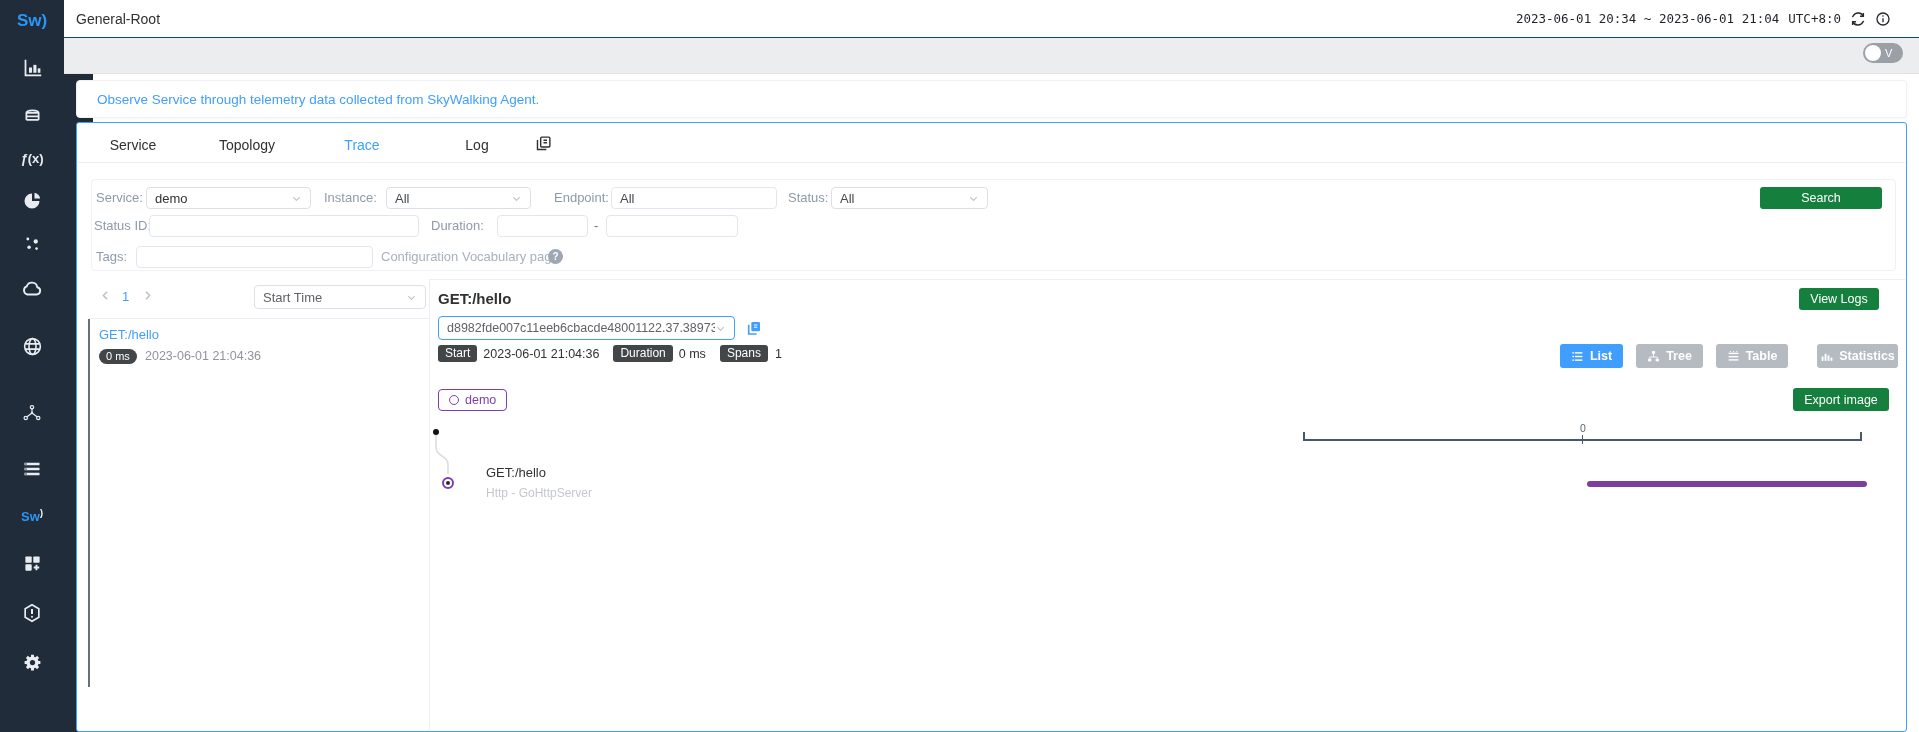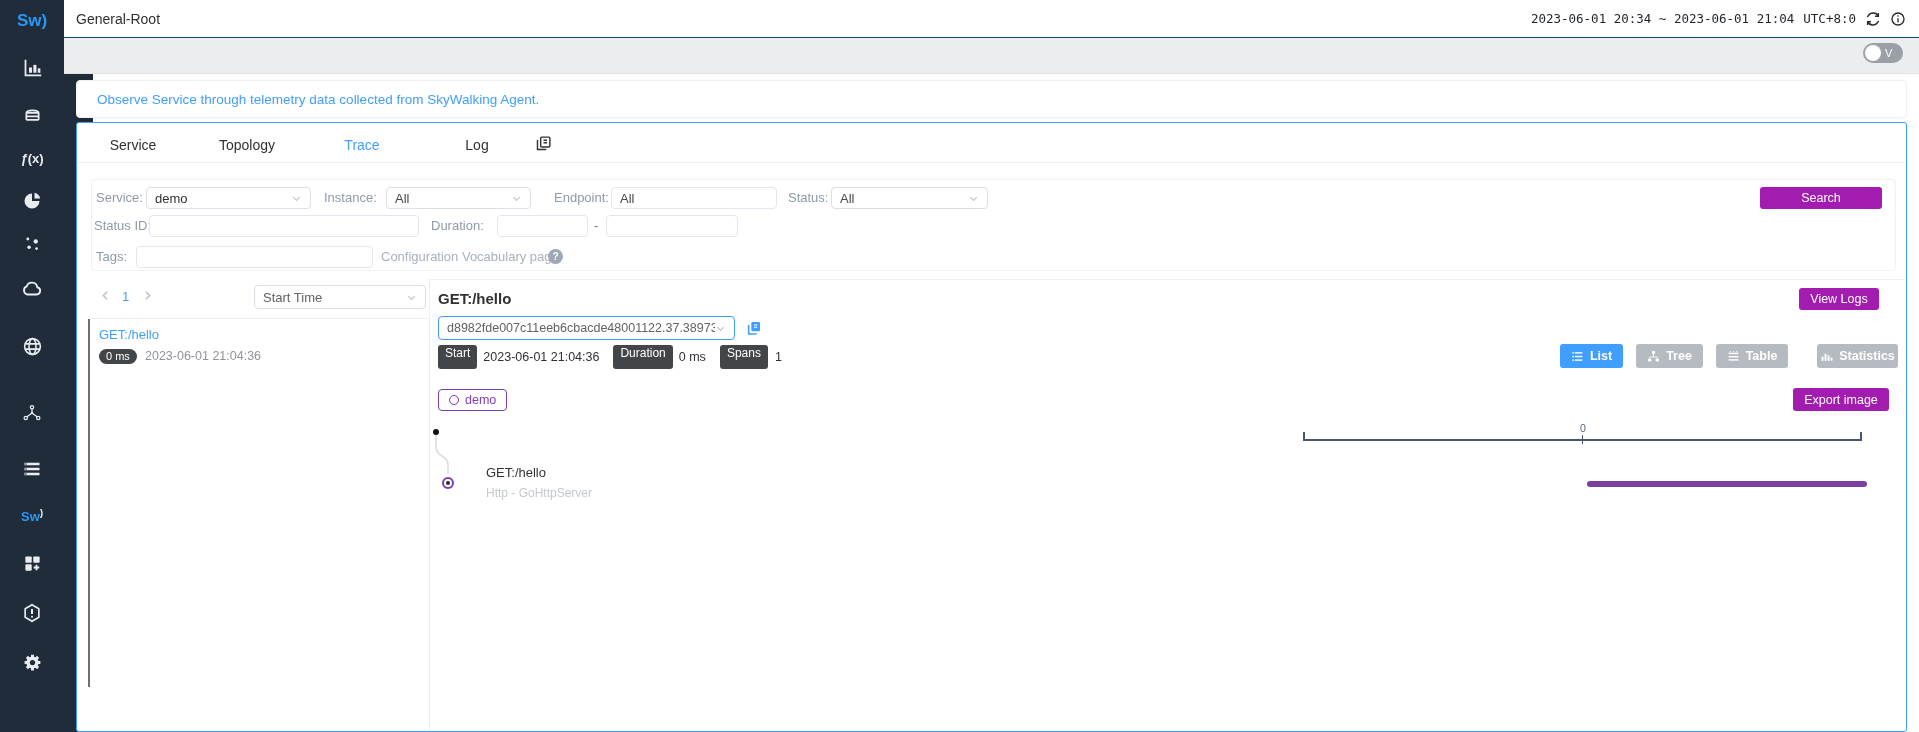--- a/index.html
+++ b/index.html
@@ -9,21 +9,21 @@
   svg{display:block;}
   
   .sidebar{left:0;top:0;width:64px;height:732px;background:#212c3b;padding-left:29px;}
   .side-icon{left:0;width:64px;height:24px;display:flex;align-items:center;justify-content:center;cursor:pointer;}
   .logo{color:#2a97f5;font-weight:bold;font-size:17px;letter-spacing:0;}
   .logo .arc{color:#fff;font-size:12px;vertical-align:super;}
   
   .topbar{left:64px;top:0;width:1855px;height:37px;background:#fff;border-bottom:1px solid #0c4a6e;
           display:flex;align-items:center;}
   .title{font-size:14px;color:#303133;margin-left:12px;font-weight:500;}
-  .top-right{margin-left:auto;display:flex;align-items:center;gap:9px;padding-right:13px;}
+  .top-right{margin-left:auto;display:flex;align-items:center;gap:9px;padding-right:28px;}
   .timetext{font-family:"DejaVu Sans Mono",monospace;font-size:12.5px;color:#1f2328;}
   .subbar{left:64px;top:38px;width:1855px;height:35px;background:#ecedef;border-bottom:1px solid #e1e2e4;}
   .toggle{left:1863px;top:43px;width:40px;height:20px;background:#9aa0a6;border-radius:10px;cursor:pointer;
           display:flex;align-items:center;}
   .toggle .knob{width:16px;height:16px;border-radius:50%;background:#fff;margin-left:2px;}
   .toggle .tlabel{color:#fff;font-size:11px;margin-left:4px;}
   
   .banner{left:76px;top:80px;width:1829px;height:36px;background:#fff;border:1px solid #f0f1f3;border-radius:4px;
           box-shadow:0 1px 3px rgba(0,0,0,.04);display:flex;align-items:center;}
   .banner span{color:#409eff;font-size:13.5px;margin-left:20px;}
@@ -33,23 +33,23 @@
   .tab.active{color:#409eff;}
   .hline{background:#ebeef5;height:1px;}
   .vline{background:#ebeef5;width:1px;}
   
   .lbl{color:#8f9aa8;font-size:13px;line-height:22px;}
   .sel{display:flex;align-items:center;border:1px solid #dcdfe6;border-radius:4px;background:#fff;height:22px;
        padding:0 8px;font-size:13px;color:#45494e;cursor:pointer;box-sizing:border-box;}
   .sel .val{flex:1;white-space:nowrap;overflow:hidden;}
   .inp{border:1px solid #e3e7ed;border-radius:4px;height:22px;background:#fff;box-sizing:border-box;
        font-size:13px;color:#45494e;padding:0 8px;font-family:"Liberation Sans",sans-serif;outline:none;width:100%;}
-  .btn-blue{background:#a21caf;color:#fff;border-radius:3px;font-size:12.5px;display:flex;align-items:center;
+  .btn-blue{background:#15803d;color:#fff;border-radius:3px;font-size:12.5px;display:flex;align-items:center;
             justify-content:center;cursor:pointer;}
-  .badge-dark{background:#434649;color:#fff;border-radius:3px;font-size:12px;height:24px;line-height:17px;
+  .badge-dark{background:#434649;color:#fff;border-radius:3px;font-size:12px;height:17px;line-height:17px;
               padding:0 7px;display:inline-block;}
   .vbtn{height:24px;border-radius:3px;color:#fff;display:flex;align-items:center;justify-content:center;
         gap:6px;font-size:12.5px;cursor:pointer;box-sizing:border-box;}
   .vbtn.gray{background:#b6bac1;}
   .vbtn.blue{background:#409eff;}
   .helpdot{width:15px;height:15px;border-radius:50%;background:#9ea7b3;color:#fff;font-size:10px;font-weight:bold;
            display:flex;align-items:center;justify-content:center;}
   .pager{color:#b8bdc6;cursor:pointer;}
   .tag-purple{border:1px solid #7d3cb5;border-radius:4px;height:22px;display:flex;align-items:center;gap:6px;
               padding:0 10px;color:#7d3cb5;font-size:12.5px;box-sizing:border-box;cursor:pointer;}

